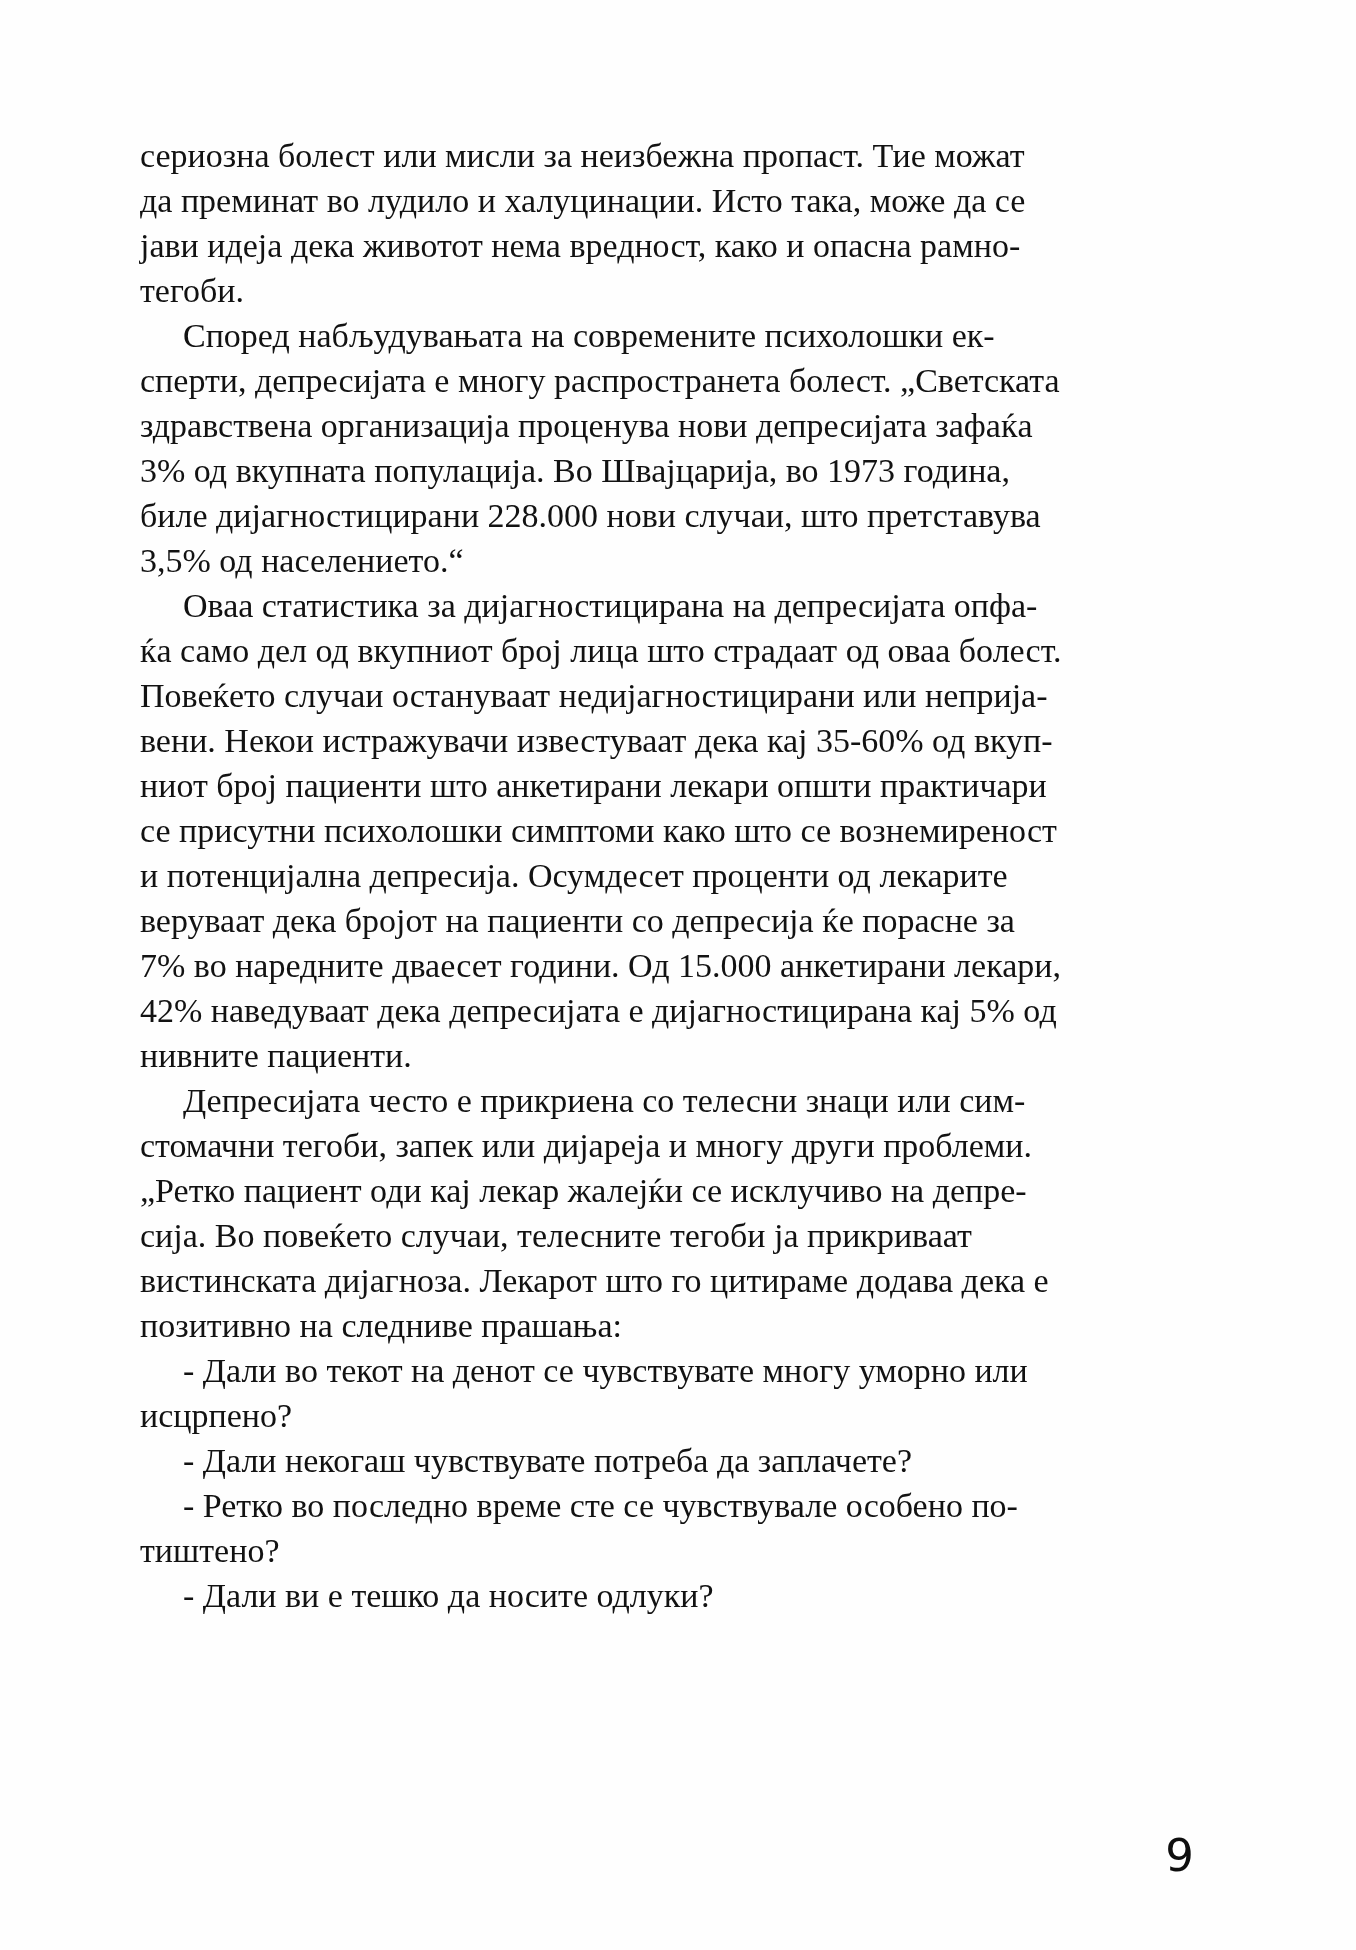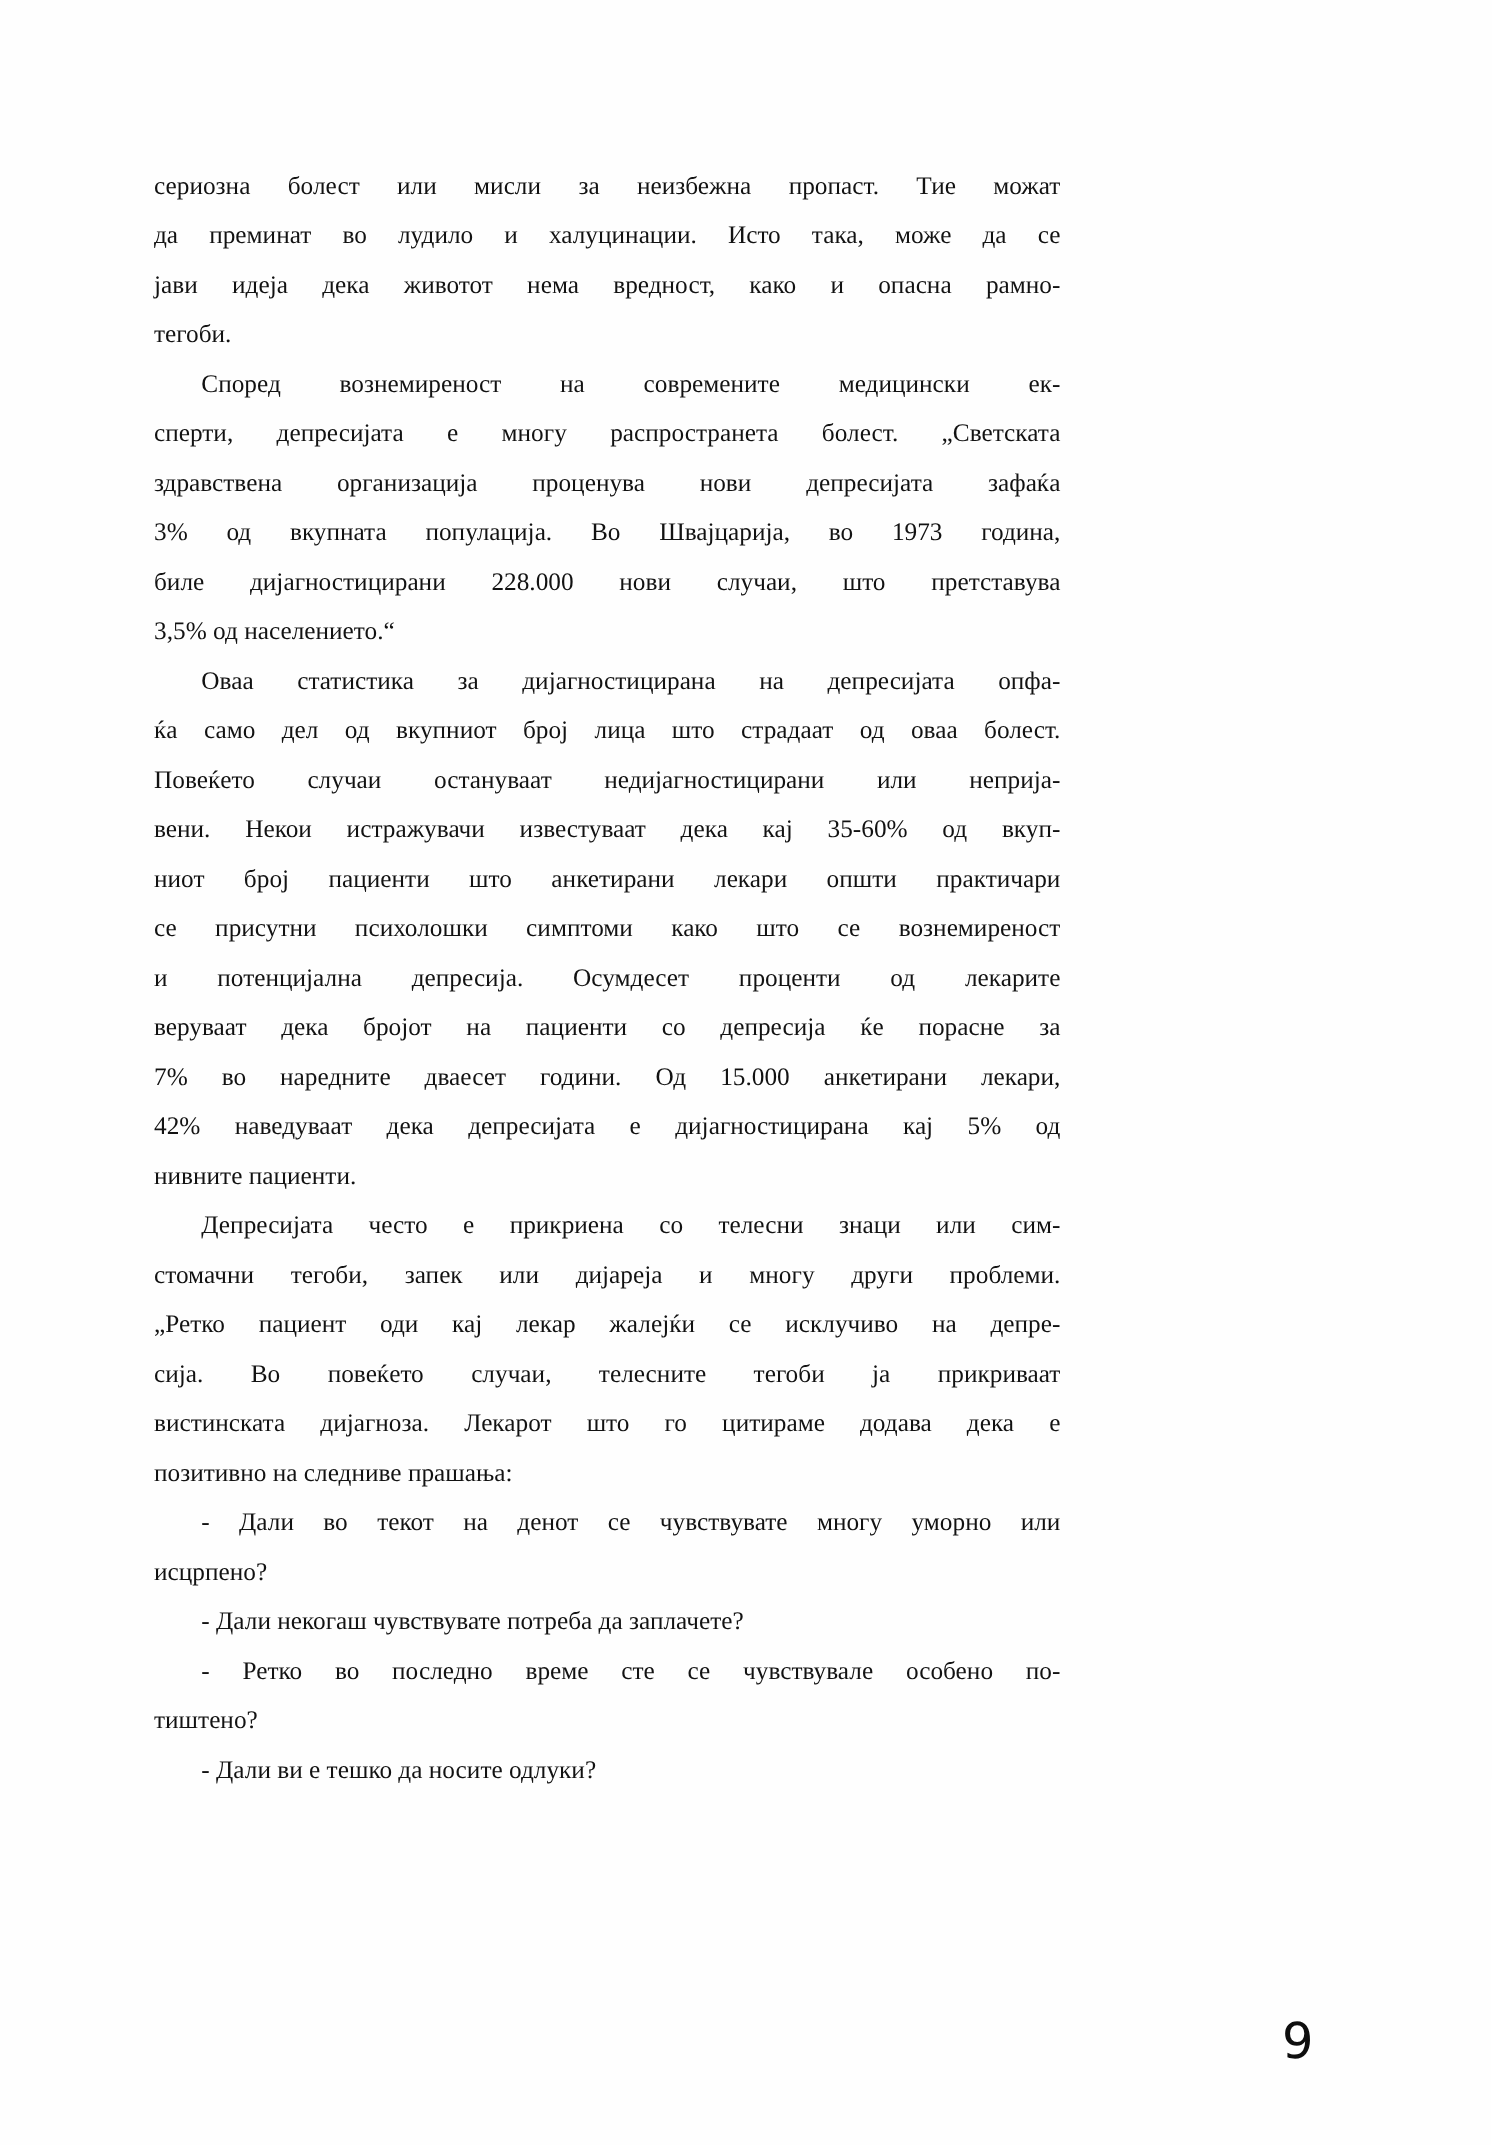--- a/index.html
+++ b/index.html
@@ -12,23 +12,23 @@
     width: 1356px;
     height: 1950px;
     background: #fefefe;
     font-family: "Liberation Serif", serif;
     color: #121212;
     overflow: hidden;
   }
   .text-block {
     position: absolute;
     left: 140px;
-    top: 146px;
+    top: 133px;
     width: 824px;
-    font-size: 23px;
+    font-size: 34px;
     line-height: 45px;
   }
   .para {
     margin: 0;
     padding: 0;
   }
   .para.indent .line:first-child {
     text-indent: 43px;
   }
   .line {
@@ -57,21 +57,21 @@
 
 <div class="page">
   <div class="text-block" id="page-text">
       <p class="para">
         <span class="line">сериозна болест или мисли за неизбежна пропаст. Тие можат</span>
         <span class="line">да преминат во лудило и халуцинации. Исто така, може да се</span>
         <span class="line">јави идеја дека животот нема вредност, како и опасна рамно-</span>
         <span class="line last">тегоби.</span>
       </p>
       <p class="para indent">
-        <span class="line">Според вознемиреност на современите медицински ек-</span>
+        <span class="line">Според набљудувањата на современите психолошки ек-</span>
         <span class="line">сперти, депресијата е многу распространета болест. „Светската</span>
         <span class="line">здравствена организација проценува нови депресијата зафаќа</span>
         <span class="line">3% од вкупната популација. Во Швајцарија, во 1973 година,</span>
         <span class="line">биле дијагностицирани 228.000 нови случаи, што претставува</span>
         <span class="line last">3,5% од населението.“</span>
       </p>
       <p class="para indent">
         <span class="line">Оваа статистика за дијагностицирана на депресијата опфа-</span>
         <span class="line">ќа само дел од вкупниот број лица што страдаат од оваа болест.</span>
         <span class="line">Повеќето случаи остануваат недијагностицирани или неприја-</span>

